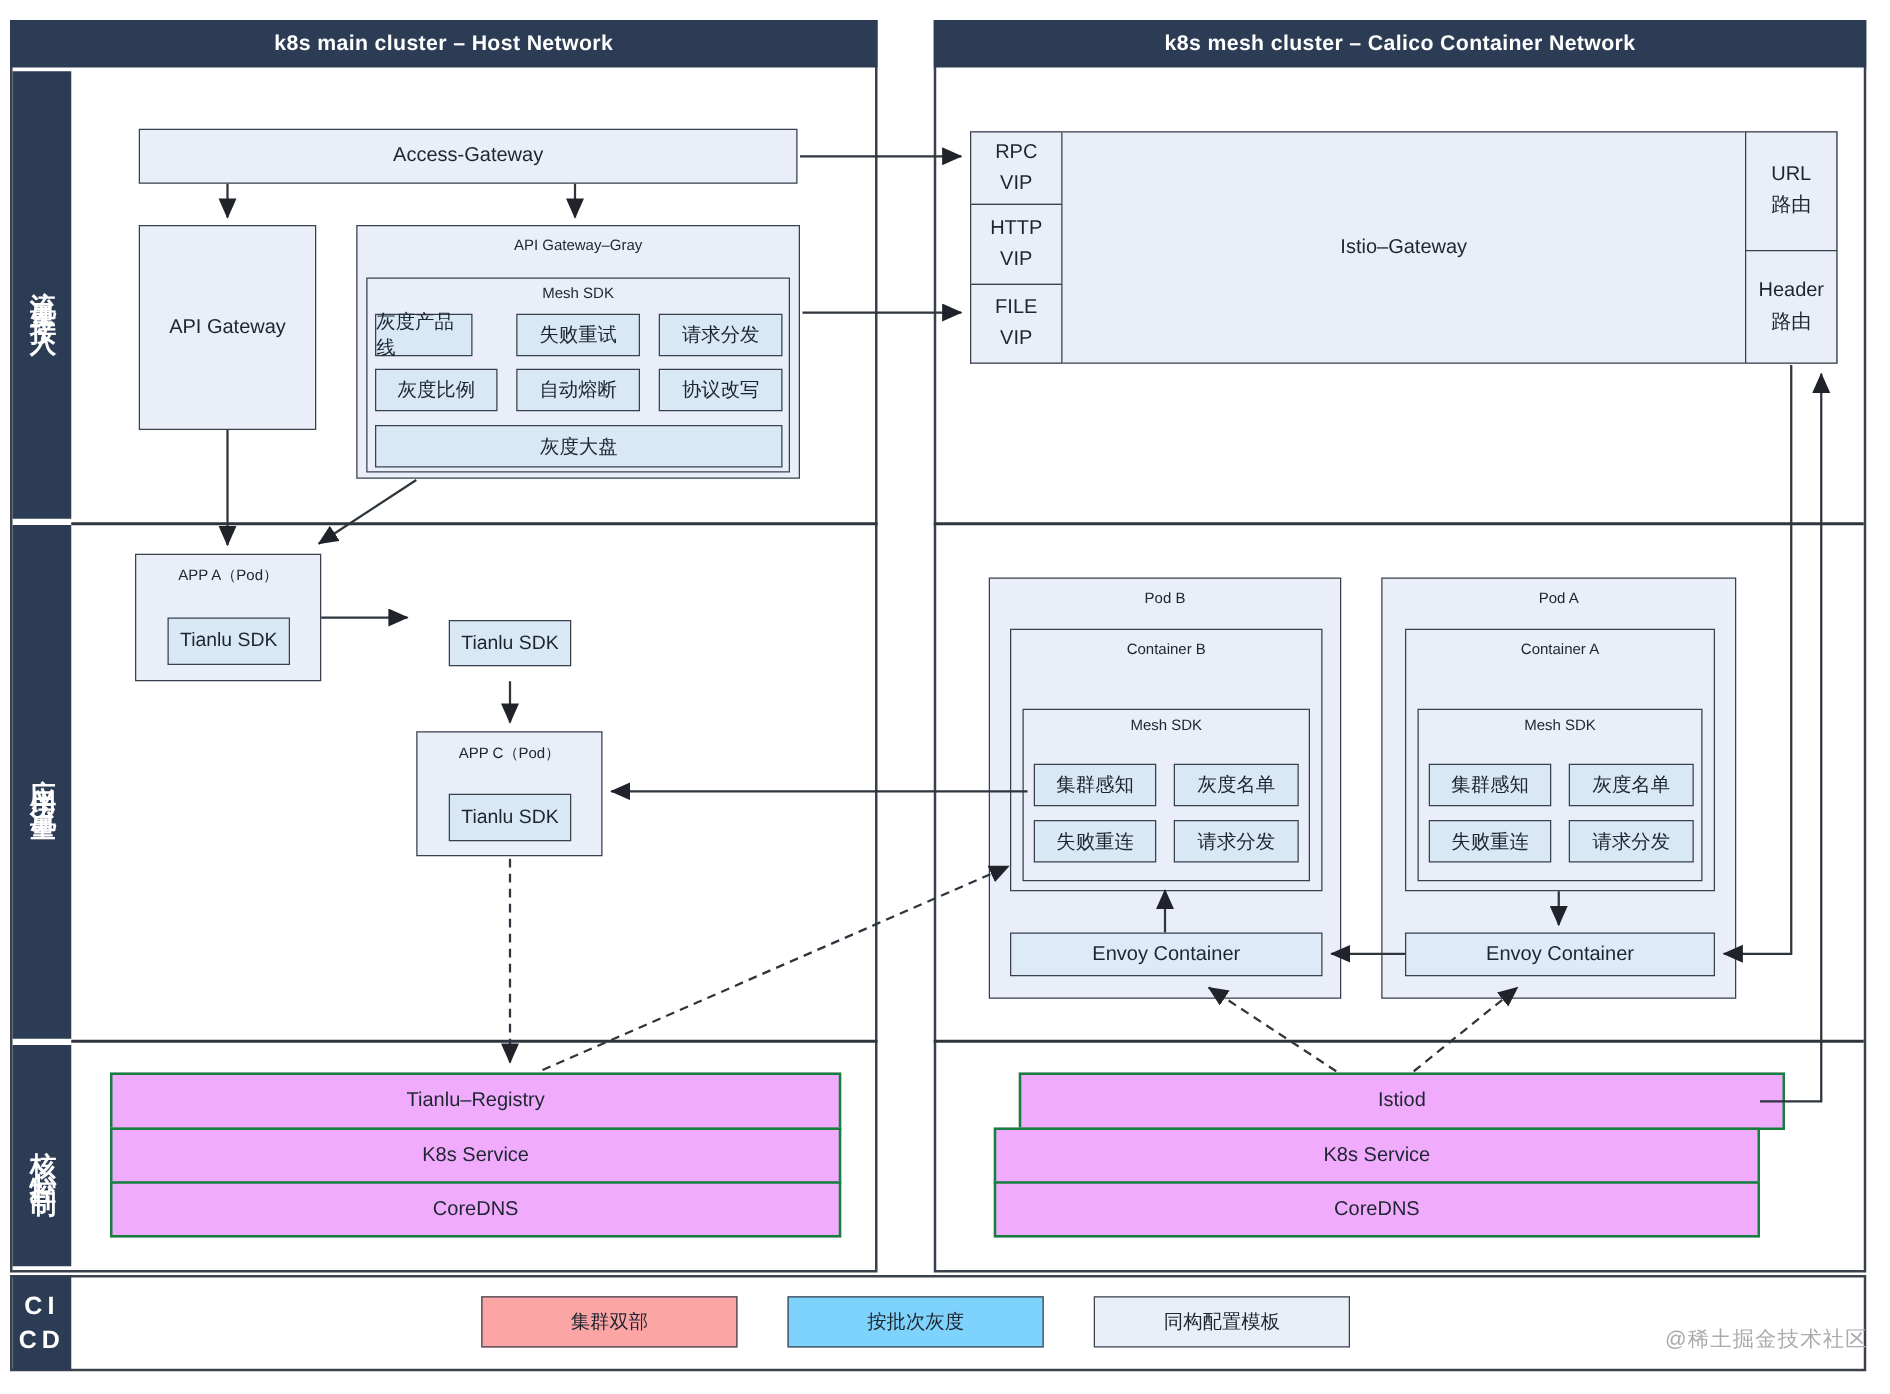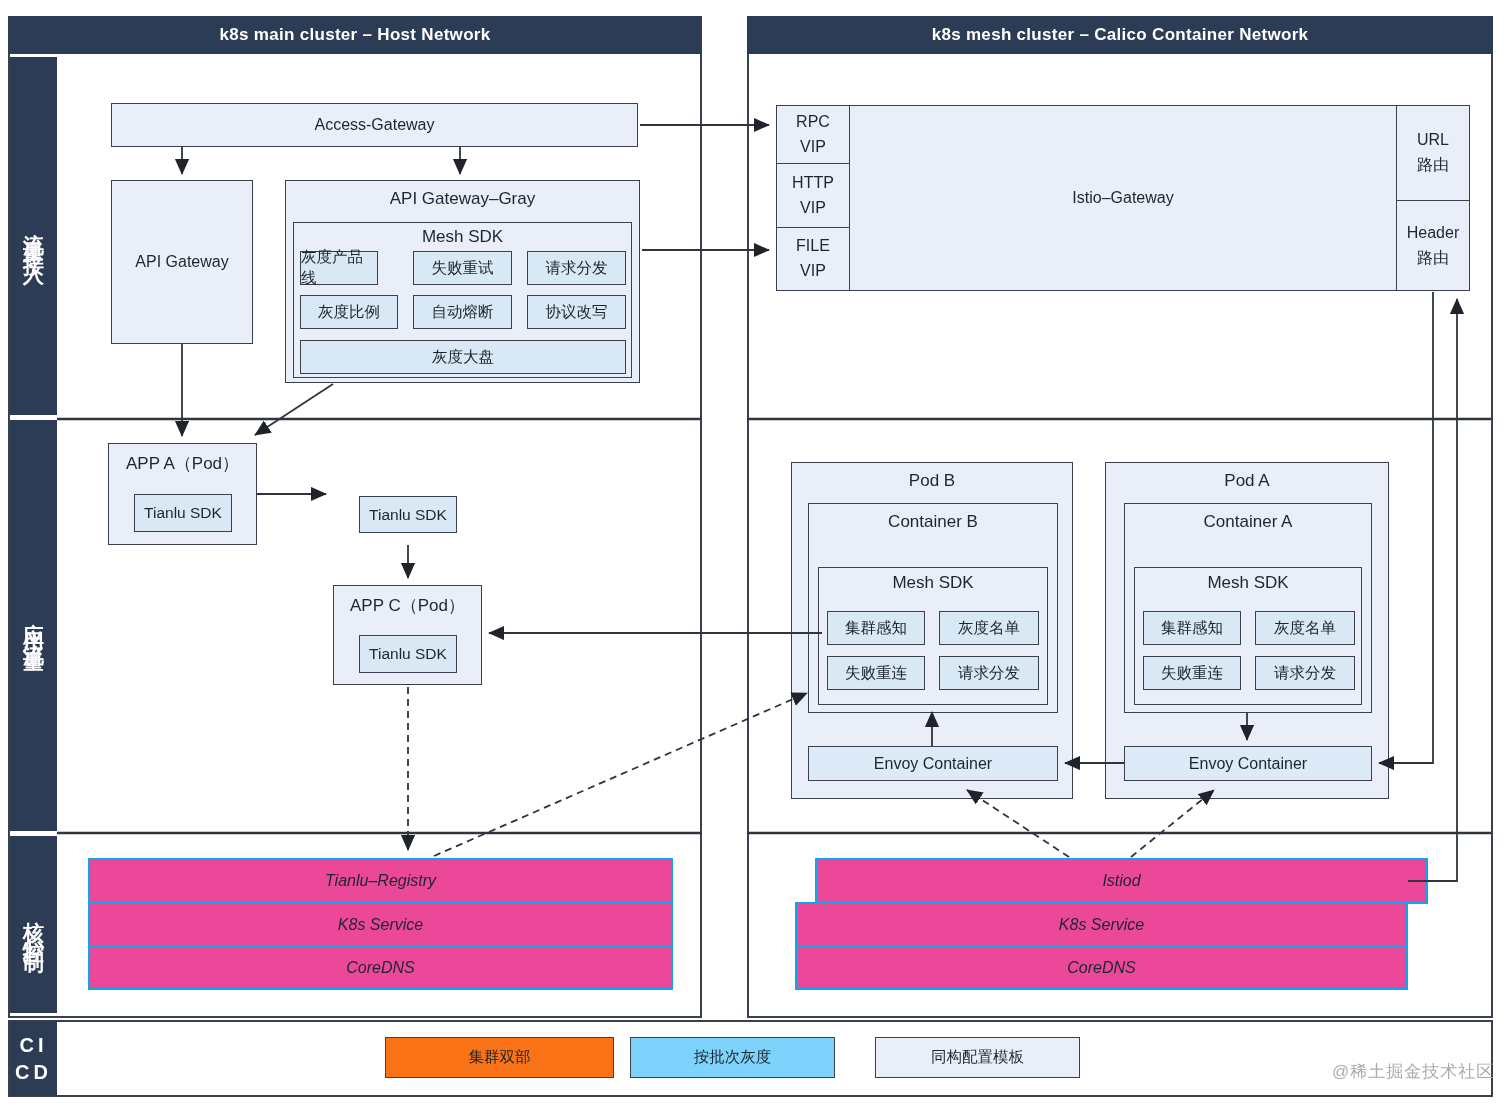--- a/index.html
+++ b/index.html
@@ -19,23 +19,23 @@
     display:flex;align-items:center;justify-content:center;
   }
   .side-v{writing-mode:vertical-rl;text-orientation:upright;font-size:21px;letter-spacing:10px;}
   .side-h{font-size:20px;letter-spacing:4px;white-space:pre-line;text-align:center;line-height:1.35;}
   .box{background:#e9eef8;border:1.7px solid #3a414d;}
   .cbox{display:flex;align-items:center;justify-content:center;font-size:16px;}
   .btn{
     background:#d8e9f5;border:1.6px solid #3a414d;
     display:flex;align-items:center;justify-content:center;font-size:15.5px;
   }
-  .title{position:absolute;left:0;right:0;top:8px;text-align:center;font-size:17px;}
+  .title{position:absolute;left:0;right:0;top:8px;text-align:center;font-size:12px;}
   .pre{white-space:pre-line;text-align:center;line-height:1.55;}
-  .stack-row{border:2px solid #0ea5e9;display:flex;align-items:center;justify-content:center;font-size:16px;background:#ec4899;font-style:italic;}
+  .stack-row{border:2px solid #15803d;display:flex;align-items:center;justify-content:center;font-size:16px;background:#f0abfc;}
   .wires{position:absolute;left:0;top:0;pointer-events:none;z-index:30;}
   .watermark{color:#a9abae;font-size:17px;letter-spacing:1px;}
 </style>
 </head>
 <body>
 
 <div class="canvas">
 
   <div class="abs panel" style="left:8px;top:16px;width:694px;height:1002px;"></div>
   <div class="abs panel" style="left:747px;top:16px;width:746px;height:1002px;"></div>
@@ -124,21 +124,21 @@
   <div class="abs btn" style="left:1143px;top:611px;width:98px;height:34px;">集群感知</div>
   <div class="abs btn" style="left:1255px;top:611px;width:100px;height:34px;">灰度名单</div>
   <div class="abs btn" style="left:1143px;top:656px;width:98px;height:34px;">失败重连</div>
   <div class="abs btn" style="left:1255px;top:656px;width:100px;height:34px;">请求分发</div>
   <div class="abs btn" style="left:1124px;top:746px;width:248px;height:35px;font-size:16px;background:#dcebf7;">Envoy Container</div>
 
   <div class="abs stack-row" style="left:795px;top:858px;width:613px;height:46px;margin-left:20px;">Istiod</div>
   <div class="abs stack-row" style="left:795px;top:902px;width:613px;height:45px;">K8s Service</div>
   <div class="abs stack-row" style="left:795px;top:945px;width:613px;height:45px;">CoreDNS</div>
 
-  <div class="abs btn" style="left:385px;top:1037px;width:229px;height:41px;background:#f97316;">集群双部</div>
+  <div class="abs btn" style="left:385px;top:1037px;width:205px;height:41px;background:#fca5a5;">集群双部</div>
   <div class="abs btn" style="left:630px;top:1037px;width:205px;height:41px;background:#7dd3fc;">按批次灰度</div>
   <div class="abs btn" style="left:875px;top:1037px;width:205px;height:41px;background:#e9eef8;">同构配置模板</div>
   <div class="abs watermark" style="left:1318px;top:1060px;margin-left:14px;">@稀土掘金技术社区</div>
 
   <svg class="wires" width="1512" height="1115" viewBox="0 0 1512 1115">
     <defs>
       <marker id="arw" markerWidth="11" markerHeight="9" refX="8.5" refY="4" orient="auto">
         <path d="M0,0 L9,4 L0,8 z" fill="#20242a"></path>
       </marker>
     </defs>

